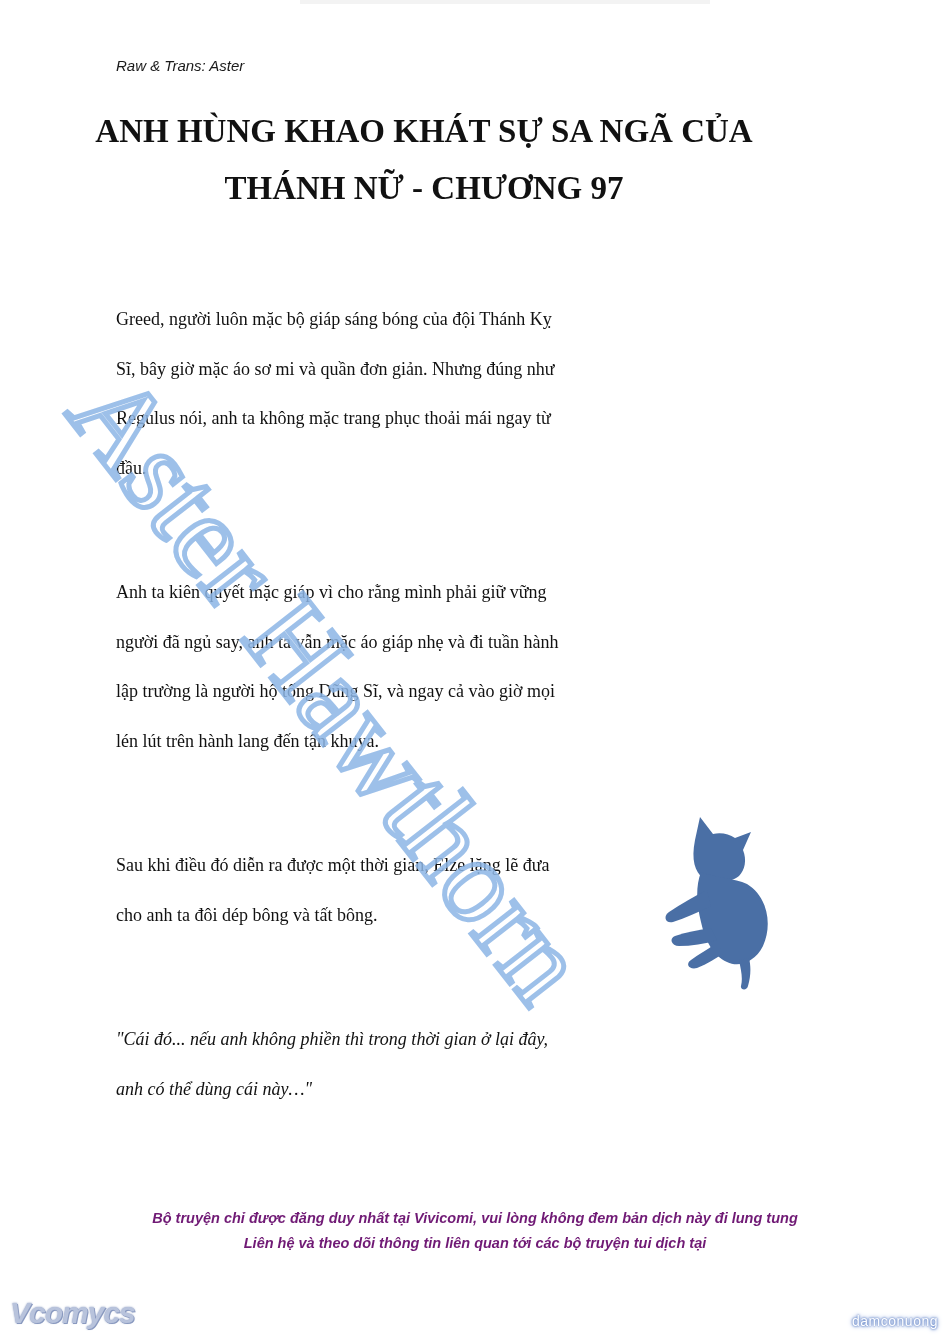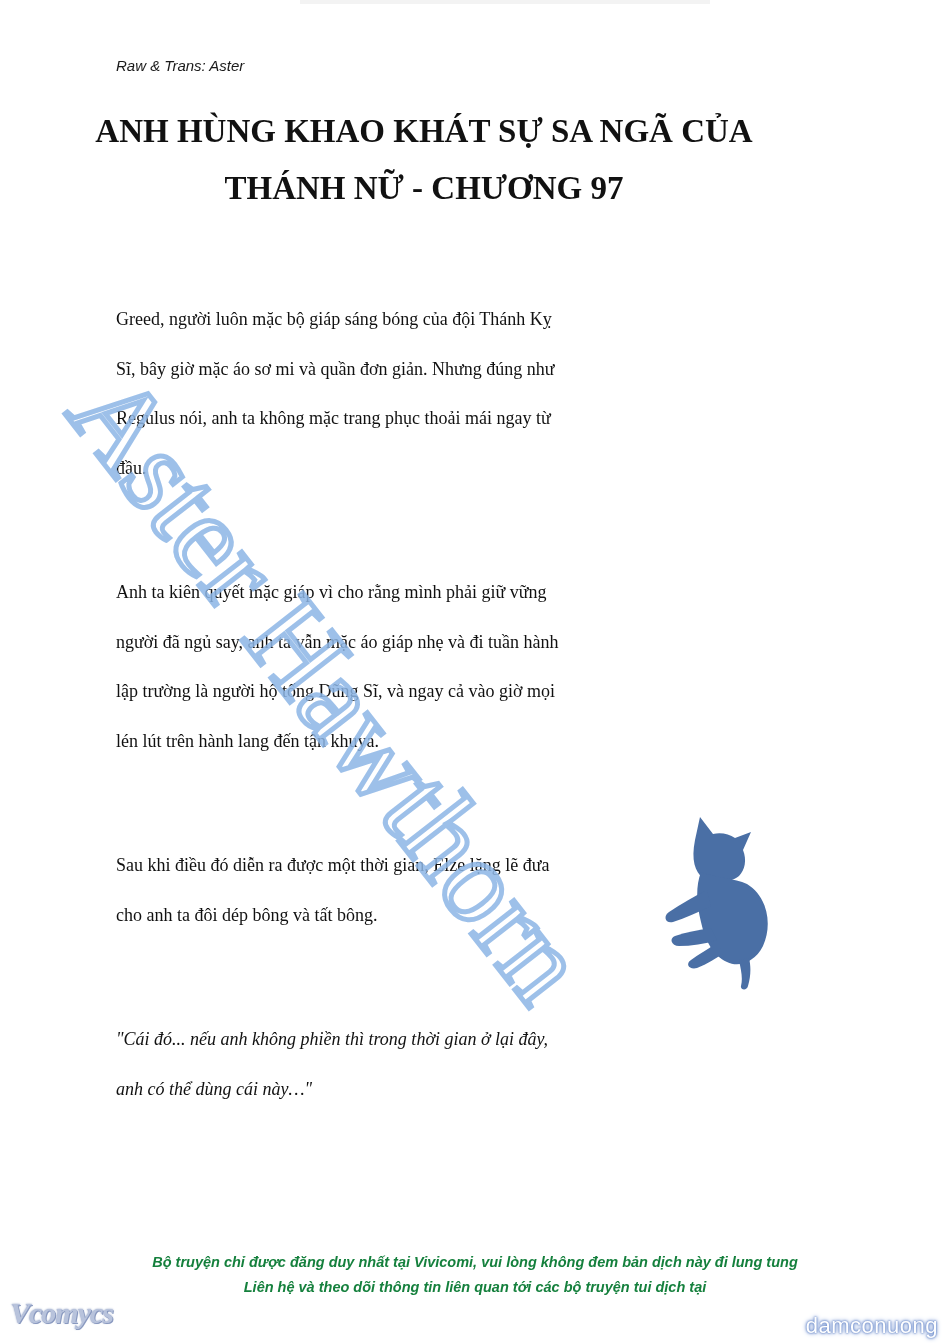--- a/index.html
+++ b/index.html
@@ -51,35 +51,34 @@
     .cat {
       position: absolute; left: 655px; top: 812px; width: 125px; height: 178px;
       z-index: 3;
     }
     .footer {
       position: absolute; left: 0; top: 1206px; width: 950px;
       text-align: center;
       font-family: "Liberation Sans", sans-serif;
       font-style: italic; font-weight: bold;
       font-size: 14.5px; line-height: 25px;
-      color: #15803d;
-      margin-top: 44px;
+      color: #701a75;
     }
     .logo-left {
       position: absolute; left: 10px; top: 1296px;
-      font-family: Liberation Serif, serif;
+      font-family: Liberation Sans, sans-serif;
       font-style: italic; font-weight: bold;
       font-size: 30px; letter-spacing: -1px;
       color: #b8c3dc;
       text-shadow: 0 0 2px #7d8fb8, 1px 1px 0 #8e9dc2;
     }
     .logo-right {
       position: absolute; right: 12px; top: 1313px;
       font-family: "Liberation Sans", sans-serif;
-      font-size: 22px;
+      font-size: 14px;
       color: #ffffff;
       text-shadow: 0 0 3px #6f8fcf, 0 0 5px #6f8fcf, 0 0 2px #4b6fb8;
       letter-spacing: 0.5px;
     }
     .topbar {
       position: absolute; left: 300px; top: 0; width: 410px; height: 4px;
       background: #f3f3f3;
     }
   </style>
 </head>

